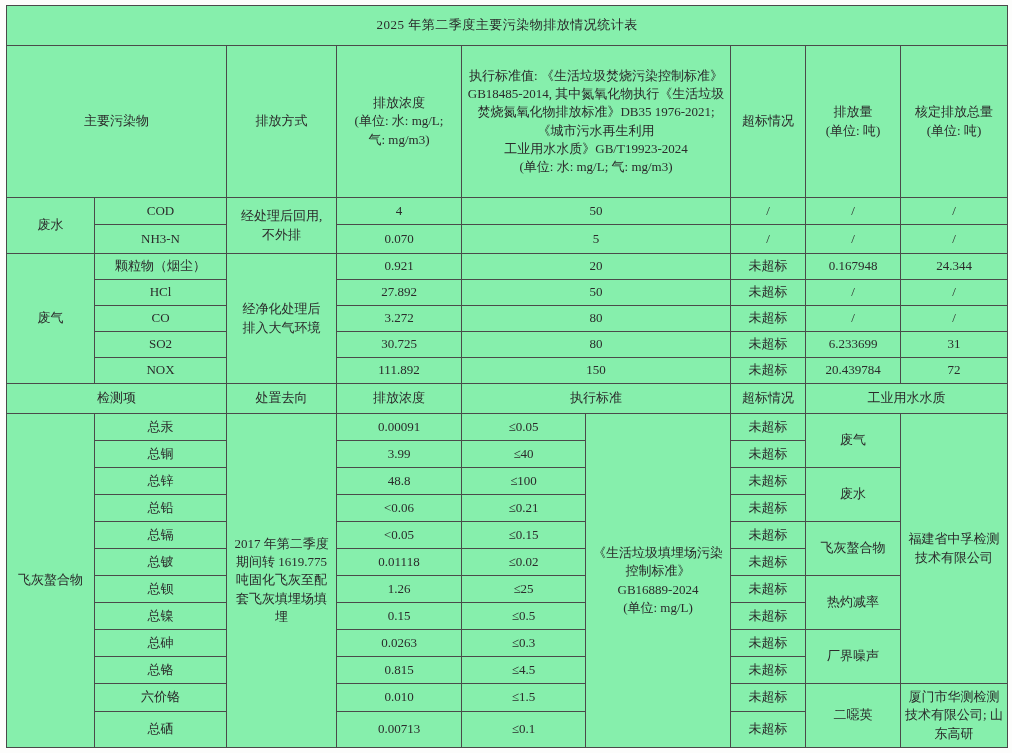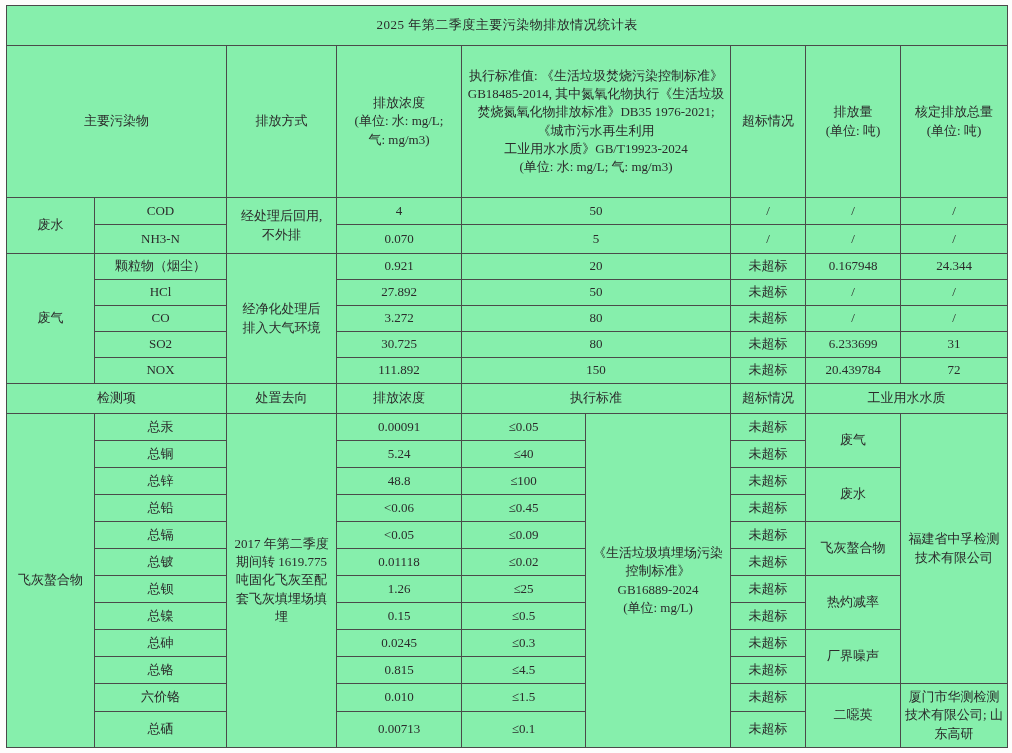--- a/index.html
+++ b/index.html
@@ -178,44 +178,44 @@
       <td rowspan="12" class="wrapcell">《生活垃圾填埋场污染控制标准》
 GB16889-2024
 (单位: mg/L)</td>
       <td>未超标</td>
       <td rowspan="2">废气</td>
       <td rowspan="10" class="wrapcell">福建省中孚检测技术有限公司</td>
     </tr>
 
     <tr style="height:27px">
       <td>总铜</td>
-      <td class="num">5.24</td>
+      <td class="num">3.99</td>
       <td class="num">≤40</td>
       <td>未超标</td>
     </tr>
 
     <tr style="height:27px">
       <td>总锌</td>
       <td class="num">48.8</td>
       <td class="num">≤100</td>
       <td>未超标</td>
       <td rowspan="2">废水</td>
     </tr>
 
     <tr style="height:27px">
       <td>总铅</td>
       <td class="num">&lt;0.06</td>
-      <td class="num">≤0.45</td>
+      <td class="num">≤0.21</td>
       <td>未超标</td>
     </tr>
 
     <tr style="height:27px">
       <td>总镉</td>
       <td class="num">&lt;0.05</td>
-      <td class="num">≤0.09</td>
+      <td class="num">≤0.15</td>
       <td>未超标</td>
       <td rowspan="2">飞灰螯合物</td>
     </tr>
 
     <tr style="height:27px">
       <td>总铍</td>
       <td class="num">0.01118</td>
       <td class="num">≤0.02</td>
       <td>未超标</td>
     </tr>
@@ -230,21 +230,21 @@
 
     <tr style="height:27px">
       <td>总镍</td>
       <td class="num">0.15</td>
       <td class="num">≤0.5</td>
       <td>未超标</td>
     </tr>
 
     <tr style="height:27px">
       <td>总砷</td>
-      <td class="num">0.0245</td>
+      <td class="num">0.0263</td>
       <td class="num">≤0.3</td>
       <td>未超标</td>
       <td rowspan="2">厂界噪声</td>
     </tr>
 
     <tr style="height:27px">
       <td>总铬</td>
       <td class="num">0.815</td>
       <td class="num">≤4.5</td>
       <td>未超标</td>

